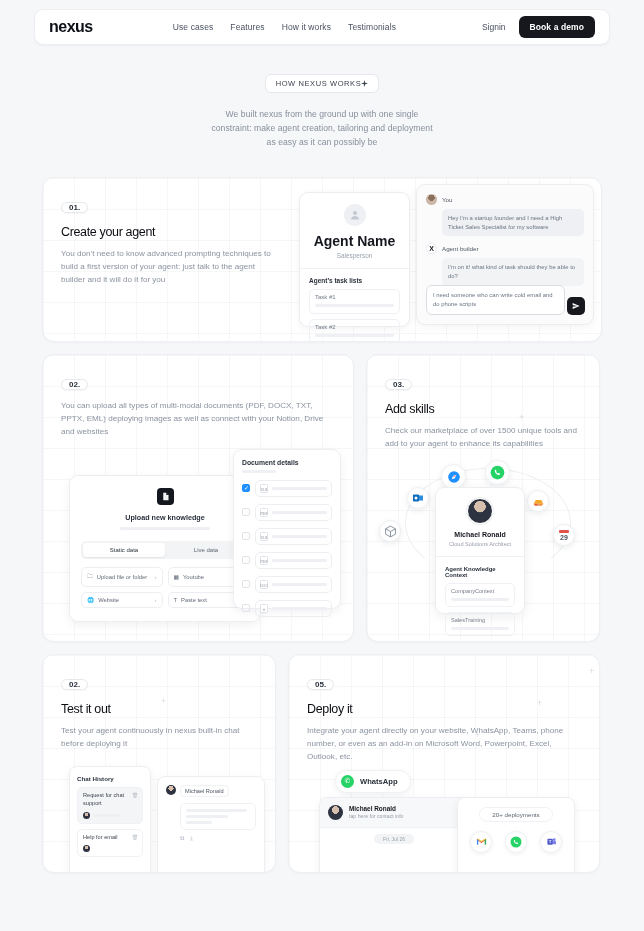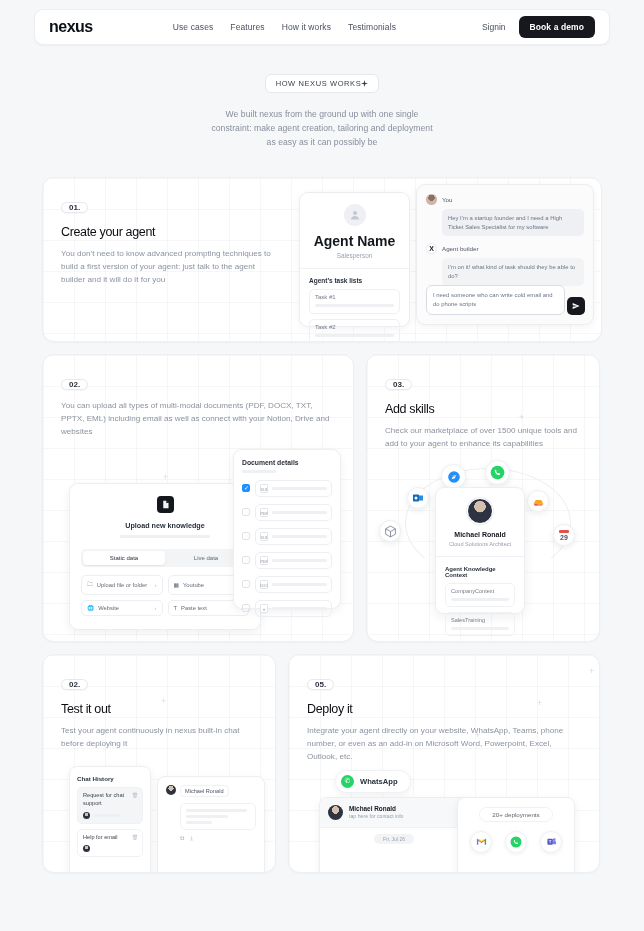--- a/index.html
+++ b/index.html
@@ -124,21 +124,21 @@
   }
   .send-btn {
     position: absolute; right: 8px; bottom: 9px; width: 18px; height: 18px;
     background: #16181d; border-radius: 5px; display: flex; align-items: center; justify-content: center;
   }
 
   
   .card2 { width: 312px; height: 288px; }
   .c2-vis { position: relative; height: 170px; margin-top: 10px; }
   .upload-card {
-    position: absolute; left: 8px; top: 34px; width: 192px;
+    position: absolute; left: 8px; top: 26px; width: 192px;
     background: #fff; border: 1px solid #eceef1; border-radius: 9px;
     box-shadow: 0 3px 10px rgba(16,24,40,.06); padding: 12px 11px 13px 11px;
   }
   .up-icon { width: 17px; height: 17px; background: #14171d; border-radius: 4px; margin: 0 auto;
     display:flex; align-items:center; justify-content:center; }
   .up-title { text-align: center; font-size: 7.2px; font-weight: 600; color: #2a313c; margin-top: 8px; }
   .up-sub { height: 3px; width: 90px; background: #eef0f3; border-radius: 2px; margin: 5px auto 0 auto; }
   .seg { display: flex; background: #f3f4f6; border-radius: 5px; margin-top: 11px; padding: 2px; }
   .seg div { flex: 1; text-align: center; font-size: 6px; color: #5e6672; padding: 4px 0; border-radius: 4px; }
   .seg div.active { background: #fff; box-shadow: 0 1px 2px rgba(16,24,40,.08); color: #2a313c; }
@@ -351,21 +351,21 @@
     </div>
 
     <div class="row">
 
       <div class="card card2">
         <div class="grid-bg"></div>
         <span class="plus" style="left:120px;top:118px">+</span>
         <span class="plus" style="left:213px;top:180px">+</span>
         <div class="card-inner">
           <span class="num">02.</span>
-          <div class="card-desc">You can upload all types of multi-modal documents (PDF, DOCX, TXT, PPTX, EML) including email as well as connect with your Notion, Drive and websites</div>
+          <div class="card-desc">You can upload all types of multi-modal documents (PDF, DOCX, TXT, PPTX, EML) deploying images as well as connect with your Notion, Drive and websites</div>
 
           <div class="c2-vis">
             <div class="upload-card">
               <div class="up-icon">
                 <svg width="9" height="9" viewBox="0 0 24 24" fill="#fff">
                     <path d="M6 2h8l6 6v14H6z" opacity=".95"></path>
                     <path d="M14 2v6h6" fill="#14171d"></path>
                   </svg>
               </div>
               <div class="up-title">Upload new knowledge</div>

